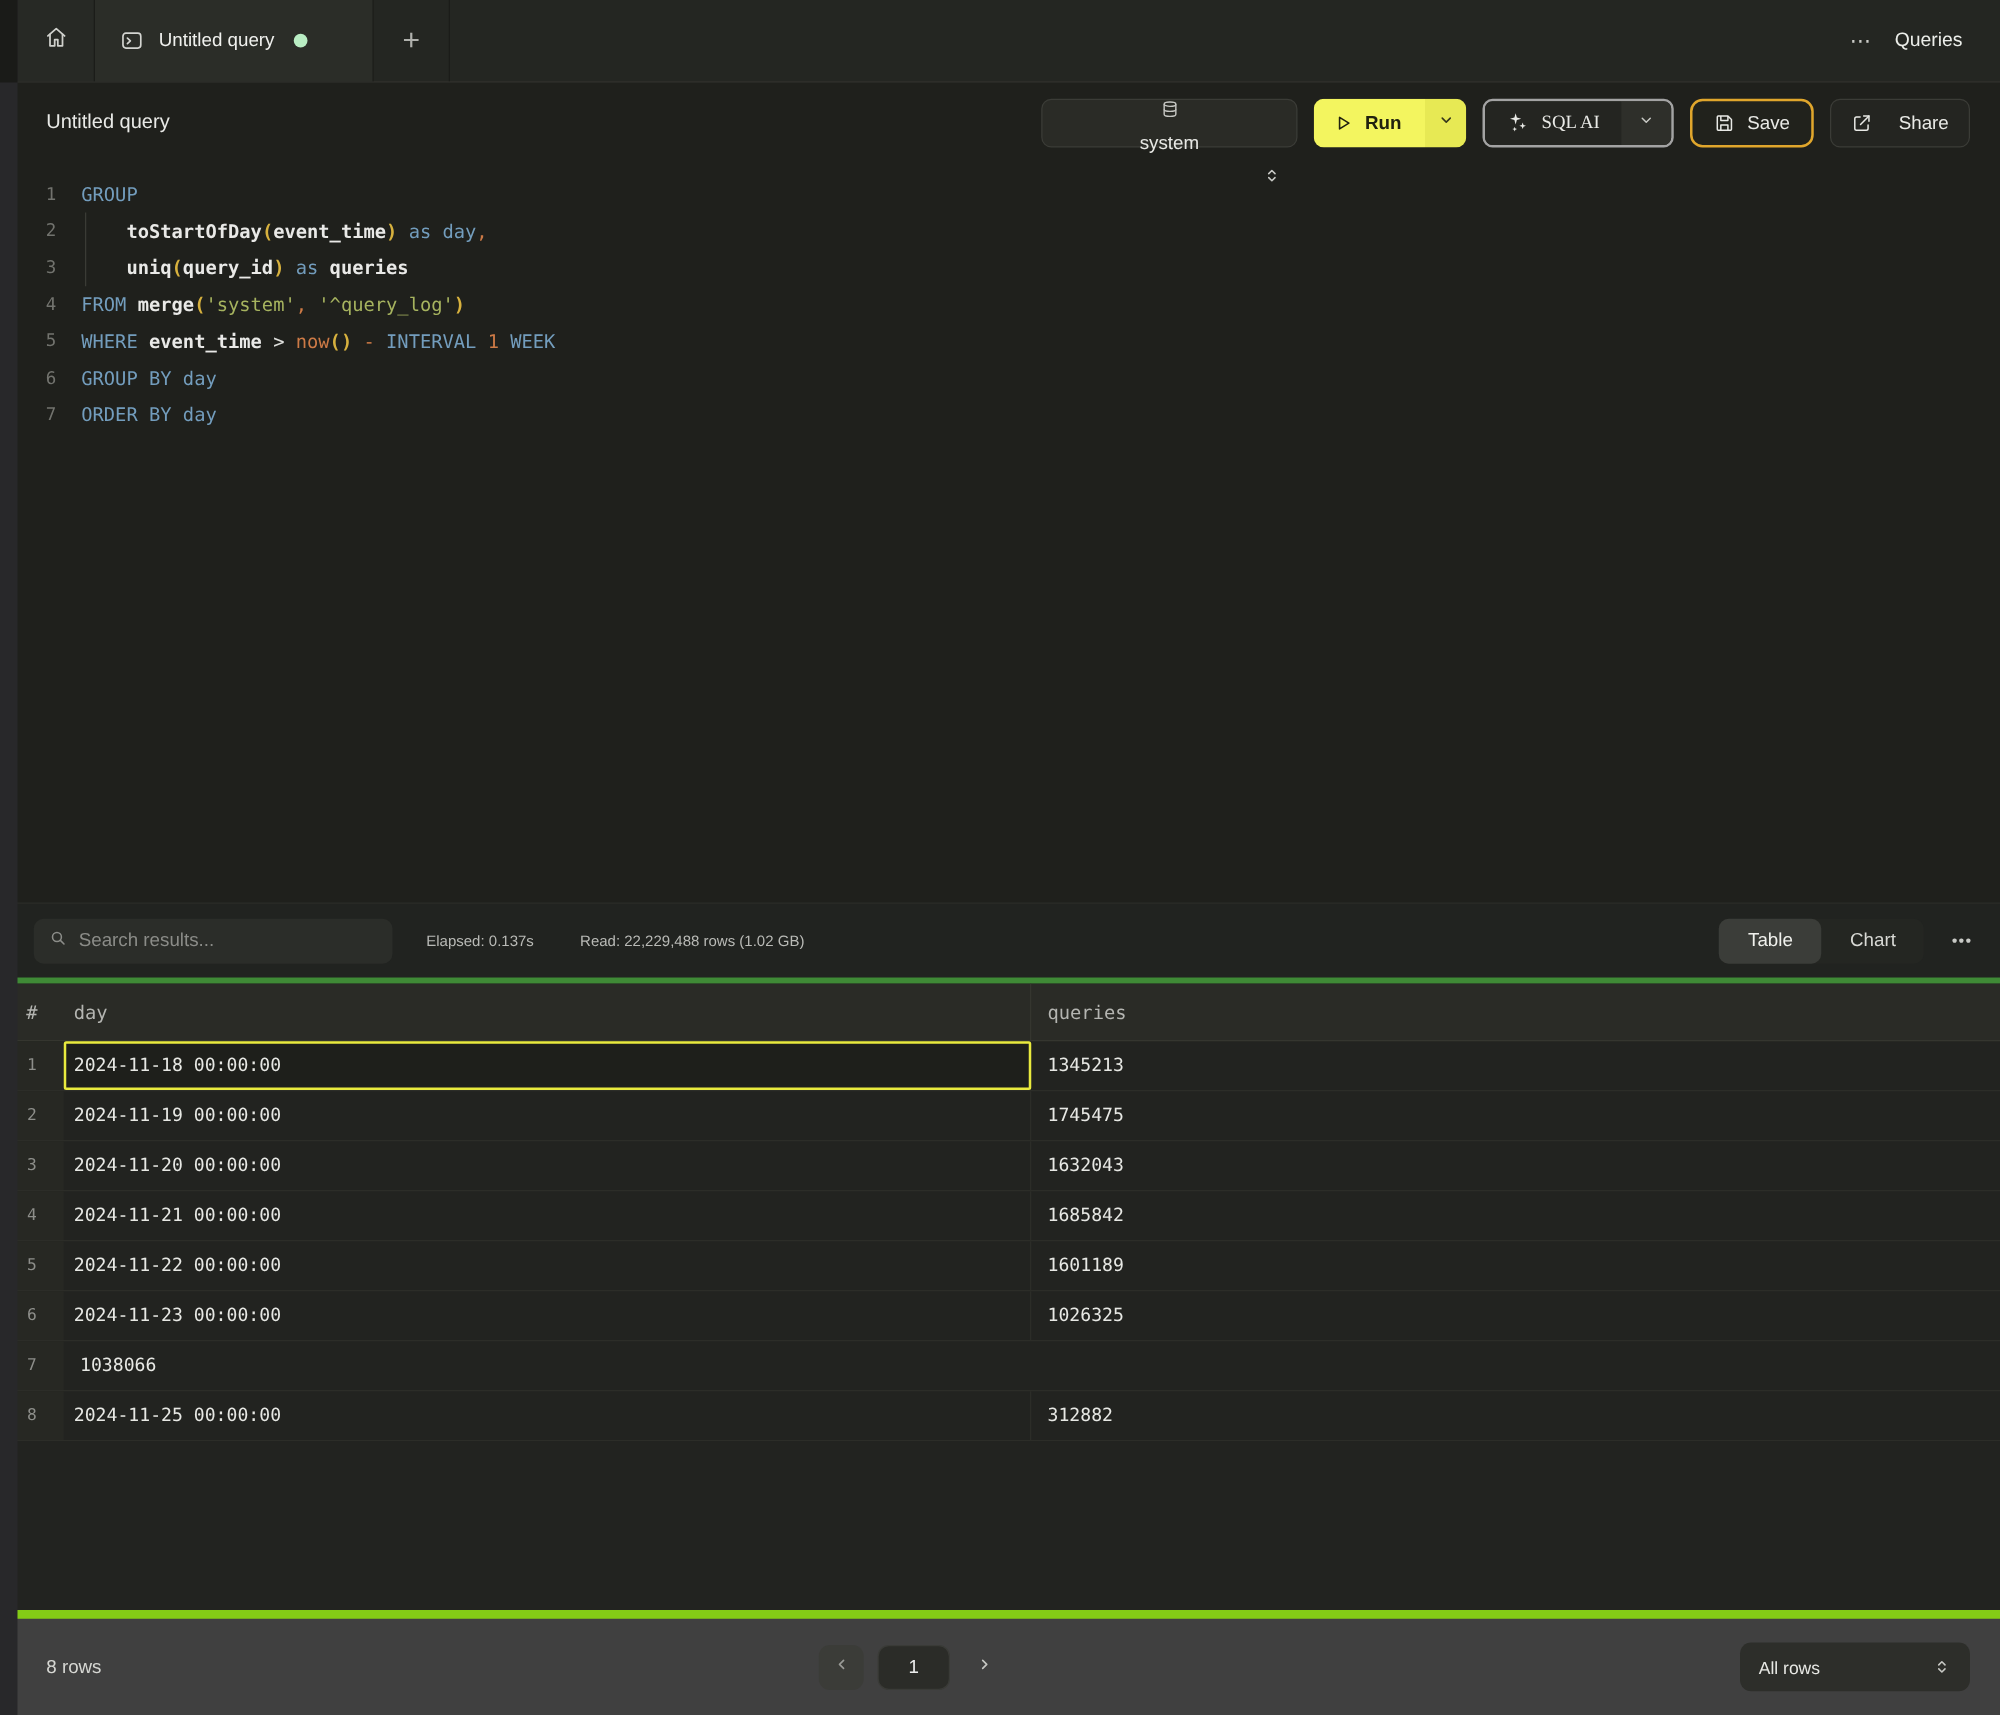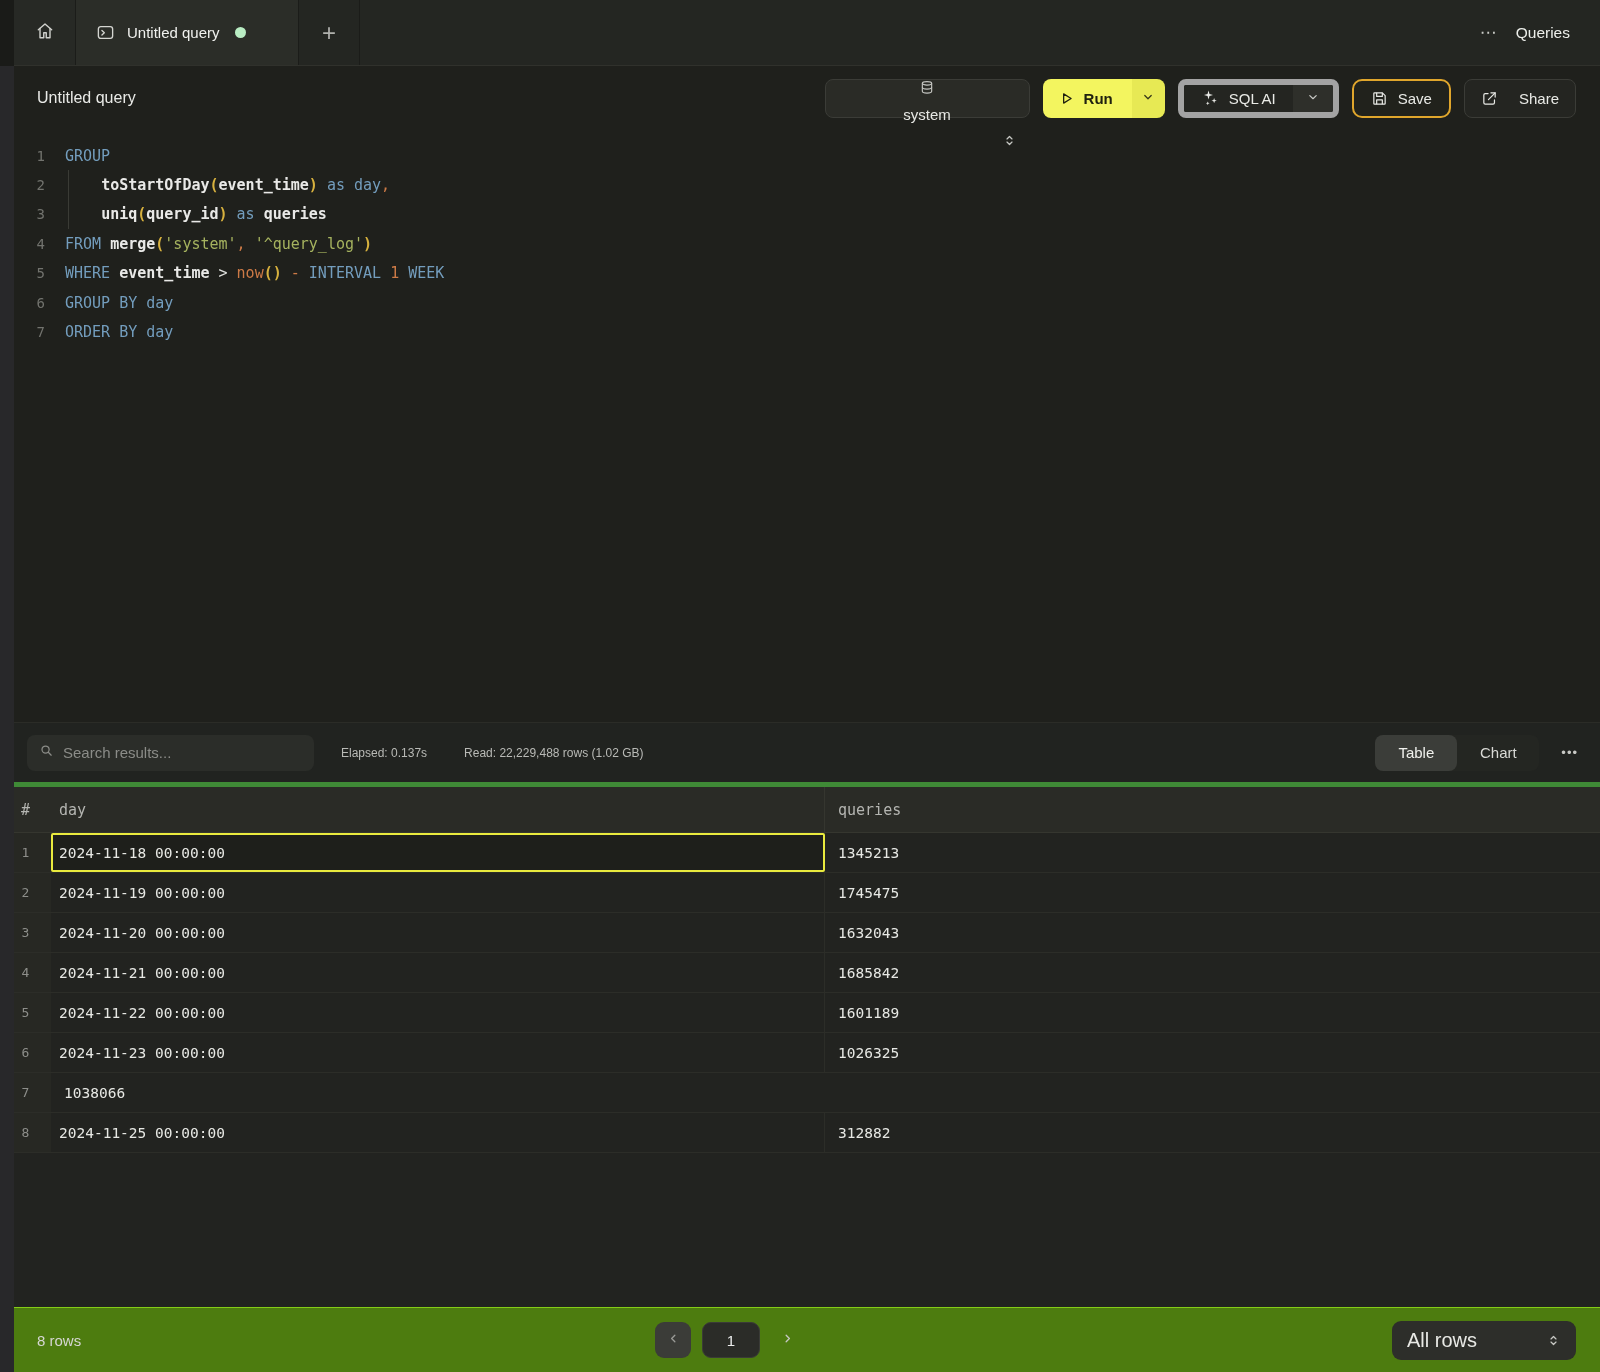--- a/index.html
+++ b/index.html
@@ -26,21 +26,21 @@
   .qtitle { font-size:16px; color:#e9eae7; }
   .hbtns { margin-left:auto; display:flex; align-items:center; gap:13px; }
   .btn { height:39px; display:flex; align-items:center; border-radius:8px; font-size:15px; cursor:pointer; }
   .db-select { width:205px; background:#2a2b26; border:1px solid #3b3c37; padding:0 12px; gap:10px; color:#e8e9e5;flex-direction:column; }
   .db-select .updown { margin-left:auto; color:#c7c8c4; display:flex; }
   .db-ic { color:#c6c7c3; display:flex; }
   .split { overflow:hidden; padding:0; }
   .run-btn { border-radius:8px; }
   .run-main { height:100%; display:flex; align-items:center; gap:9px; padding:0 19px 0 15px; background:#f3f55f; color:#20210f; font-weight:600; }
   .run-caret { height:100%; width:33px; display:flex; align-items:center; justify-content:center; background:#e7e954; color:#37381b; }
-  .sqlai-btn { border:6px solid #a3a3a3; }
+  .sqlai-btn { border:2px solid #a3a3a3;font-family:Liberation Serif, serif; }
   .sqlai-main { height:100%; display:flex; align-items:center; gap:10px; padding:0 17px; background:#242521; color:#e9eae6; }
   .sqlai-caret { height:100%; width:40px; display:flex; align-items:center; justify-content:center; background:#2e2f2a; color:#c9cac6; }
   .save-btn { border:2px solid #e0a62c; border-radius:10px; background:#21221c; padding:0 17px; gap:10px; color:#e9eae6; }
   .share-btn { border:1px solid #3b3c37; background:#242521; padding:0 16px; gap:21px; color:#e9eae6; }
   .btn .b-ic { display:flex; }
 
   
   .editor { height:592px; flex:0 0 auto; padding-top:11px; font-family:"DejaVu Sans Mono", monospace; }
   .cline { display:flex; height:29.4px; align-items:center; }
   .lnum { width:45px; text-align:right; color:#72736e; font-size:14px; flex:0 0 auto; }
@@ -75,27 +75,27 @@
   .th-day { width:774px; display:flex; align-items:center; padding-left:8px; border-right:1px solid #35362f; flex:0 0 auto; }
   .th-queries { flex:1; display:flex; align-items:center; padding-left:13px; }
   .trow { height:40px; display:flex; border-bottom:1px solid #2c2d28; font-size:14.5px; color:#e7e8e4; flex:0 0 auto; }
   .td-num { width:51px; background:#272823; color:#8d8e8a; font-size:13px; display:flex; align-items:center; justify-content:center; flex:0 0 auto; }
   .td-day { width:774px; display:flex; align-items:center; padding-left:8px; border-right:1px solid #2c2d28; flex:0 0 auto; }
   .td-day.sel { border:2px solid #e9ea3e; border-radius:2px; padding-left:6px; background:#1e1f1b; }
   .td-queries { flex:1; display:flex; align-items:center; padding-left:13px; }
   .tfill { flex:1; background:#222320; }
 
   
-  .footer { height:65px; flex:0 0 auto; border-top:1px solid #84cc16; background:#4d7c0f; display:flex; align-items:center; padding:0 24px 0 37px; position:relative; }
+  .footer { height:84px; flex:0 0 auto; border-top:7px solid #84cc16; background:#404040; display:flex; align-items:center; padding:0 24px 0 37px; position:relative; }
   .rowcount { font-size:15px; color:#d6d7d3; }
   .pagination { position:absolute; left:655px; top:50%; transform:translateY(-50%); display:flex; align-items:center; }
   .pg-prev { width:36px; height:36px; background:#3b3c38; border-radius:9px; display:flex; align-items:center; justify-content:center; color:#9a9b97; cursor:pointer; }
   .pg-page { width:58px; height:36px; background:#2b2c28; border:1px solid #3a3b37; border-radius:9px; display:flex; align-items:center; justify-content:center; color:#eceded; font-size:15px; margin-left:11px; cursor:pointer; }
   .pg-next { width:30px; height:36px; display:flex; align-items:center; justify-content:center; color:#c6c7c3; margin-left:12px; cursor:pointer; }
-  .allrows { margin-left:auto; width:184px; height:39px; background:#2d2e2a; border-radius:9px; display:flex; align-items:center; padding:0 15px; font-size:20px; color:#e8e9e5; cursor:pointer;justify-content:flex-end; }
+  .allrows { margin-left:auto; width:184px; height:39px; background:#2d2e2a; border-radius:9px; display:flex; align-items:center; padding:0 15px; font-size:14px; color:#e8e9e5; cursor:pointer;justify-content:flex-end; }
   .allrows .updown { margin-left:auto; color:#c7c8c4; display:flex; }
 </style>
 </head>
 <body>
 
 <div class="left-strip">
     <div class="top-dark"></div>
   </div>
 
 <div class="page">

